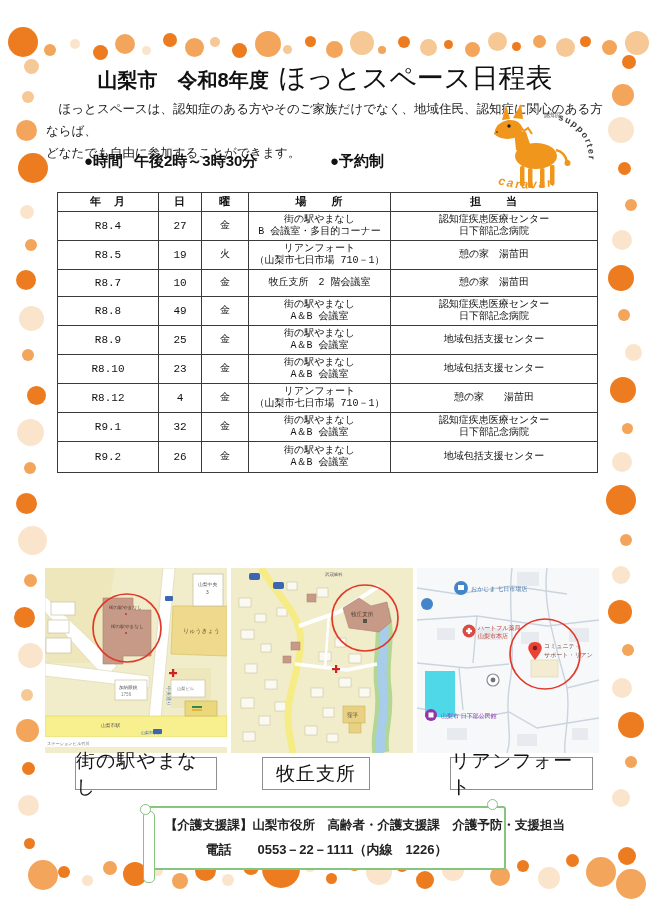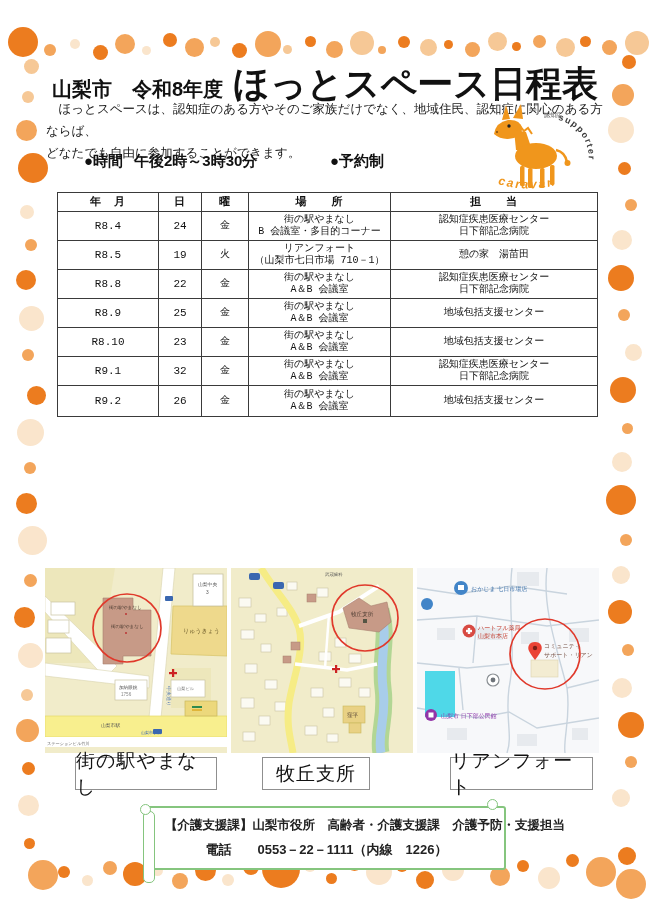--- a/index.html
+++ b/index.html
@@ -2,21 +2,21 @@
 <html><head>
 <meta charset="utf-8">
 <style>
   html,body{margin:0;padding:0;background:#ffffff;}
   .page{position:relative;width:650px;height:919px;background:#ffffff;overflow:hidden;
         font-family:"Liberation Sans","DejaVu Sans",sans-serif;color:#111;}
   .dot{position:absolute;border-radius:50%;}
   
   .title-wrap{position:absolute;top:60px;left:0;width:650px;text-align:center;white-space:nowrap;}
   .title-prefix{font-size:20px;font-weight:bold;vertical-align:baseline;margin-right:10px;}
-  .title-main{font-size:36px;font-weight:bold;vertical-align:baseline;}
+  .title-main{font-size:27px;font-weight:normal;vertical-align:baseline;}
   .intro{position:absolute;left:46px;top:98px;width:565px;font-size:12.5px;line-height:22px;color:#1a1a1a;}
   .timeline{position:absolute;left:0;top:152px;width:650px;height:20px;font-size:15px;font-weight:bold;color:#111;}
   .timeline .t-label{position:absolute;left:84px;}
   .timeline .t-value{position:absolute;left:134px;}
   .timeline .t-resv{position:absolute;left:330px;}
   
   .mascot{position:absolute;left:472px;top:104px;width:132px;height:92px;}
   
   .sched{position:absolute;left:57px;top:192px;}
   table.sched-table{border-collapse:collapse;width:540px;table-layout:fixed;border:1.5px solid #222;font-family:Liberation Mono, monospace;}
@@ -209,21 +209,21 @@
             <th>年　月</th>
             <th>日</th>
             <th>曜</th>
             <th>場　　所</th>
             <th>担　　当</th>
           </tr>
       </thead>
       <tbody id="sched-body">
           <tr class="r2">
             <td class="c-ym">R8.4</td>
-            <td class="c-day">24</td>
+            <td class="c-day">27</td>
             <td class="c-dow">金</td>
             <td>
               <div>街の駅やまなし</div>
               <div>B 会議室・多目的コーナー</div>
             </td>
             <td>
               <div>認知症疾患医療センター</div>
               <div>日下部記念病院</div>
             </td>
           </tr>
@@ -232,23 +232,34 @@
             <td class="c-day">19</td>
             <td class="c-dow">火</td>
             <td>
               <div>リアンフォート</div>
               <div>（山梨市七日市場 710－1）</div>
             </td>
             <td>
               <div>憩の家　湯苗田</div>
             </td>
           </tr>
+          <tr class="r1">
+            <td class="c-ym">R8.7</td>
+            <td class="c-day">10</td>
+            <td class="c-dow">金</td>
+            <td>
+              <div>牧丘支所　2 階会議室</div>
+            </td>
+            <td>
+              <div>憩の家　湯苗田</div>
+            </td>
+          </tr>
           <tr class="r2">
             <td class="c-ym">R8.8</td>
-            <td class="c-day">22</td>
+            <td class="c-day">49</td>
             <td class="c-dow">金</td>
             <td>
               <div>街の駅やまなし</div>
               <div>A＆B 会議室</div>
             </td>
             <td>
               <div>認知症疾患医療センター</div>
               <div>日下部記念病院</div>
             </td>
           </tr>
@@ -267,20 +278,32 @@
           <tr class="r2">
             <td class="c-ym">R8.10</td>
             <td class="c-day">23</td>
             <td class="c-dow">金</td>
             <td>
               <div>街の駅やまなし</div>
               <div>A＆B 会議室</div>
             </td>
             <td>
               <div>地域包括支援センター</div>
+            </td>
+          </tr>
+          <tr class="r2">
+            <td class="c-ym">R8.12</td>
+            <td class="c-day">4</td>
+            <td class="c-dow">金</td>
+            <td>
+              <div>リアンフォート</div>
+              <div>（山梨市七日市場 710－1）</div>
+            </td>
+            <td>
+              <div>憩の家　　湯苗田</div>
             </td>
           </tr>
           <tr class="r2">
             <td class="c-ym">R9.1</td>
             <td class="c-day">32</td>
             <td class="c-dow">金</td>
             <td>
               <div>街の駅やまなし</div>
               <div>A＆B 会議室</div>
             </td>

